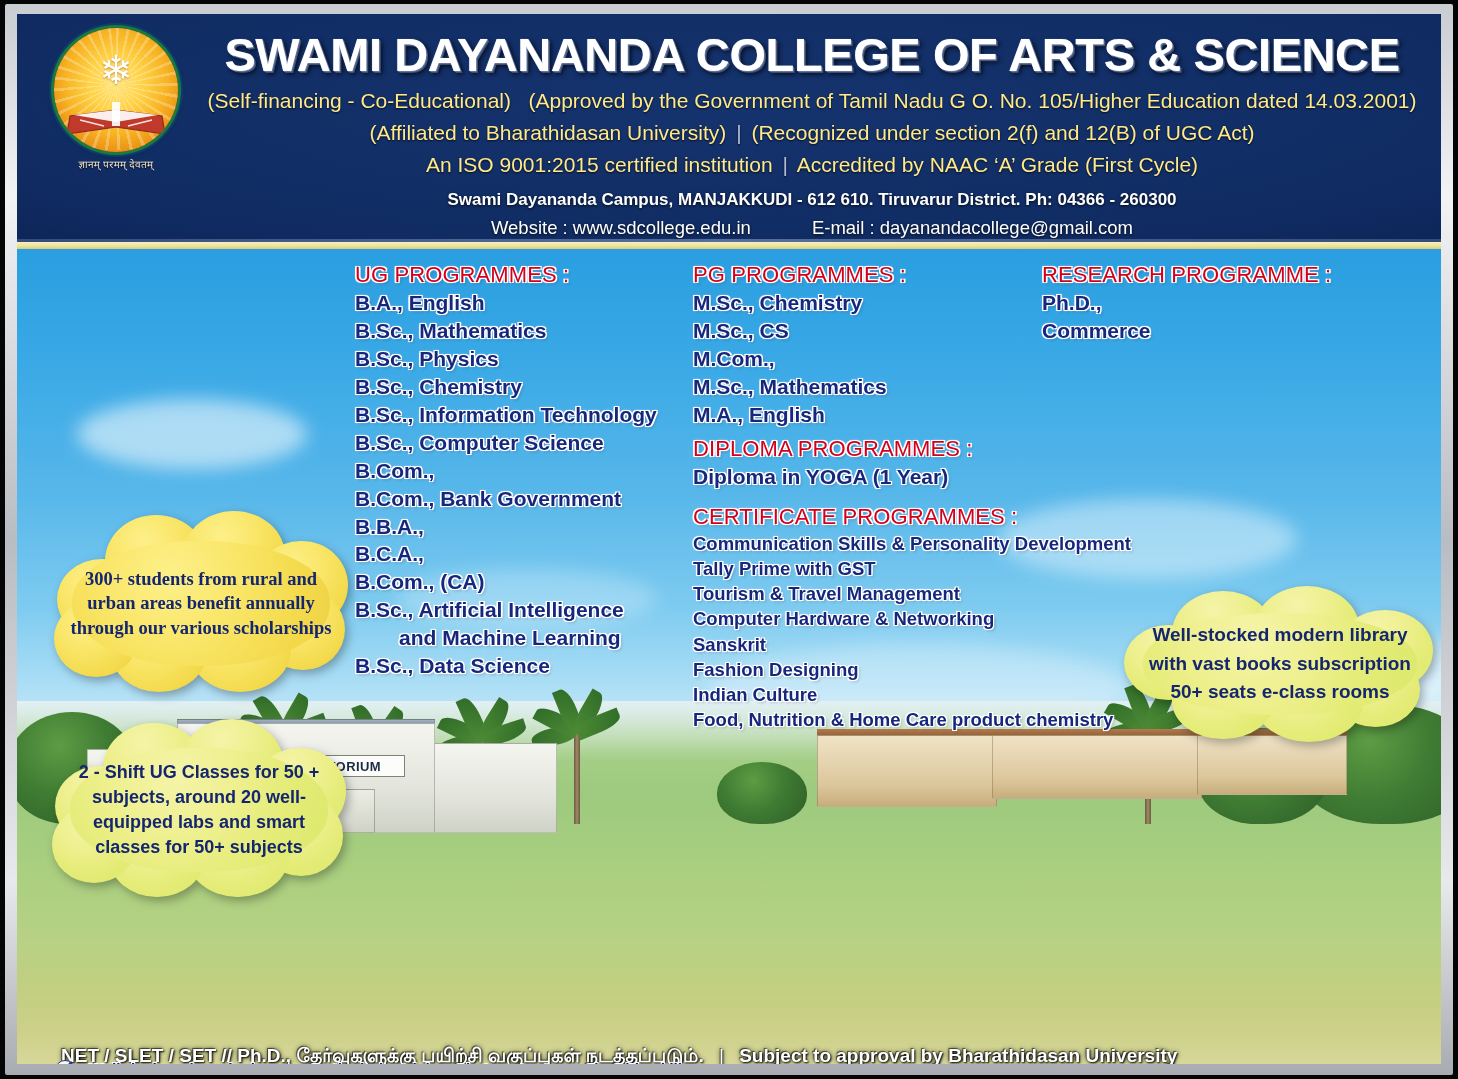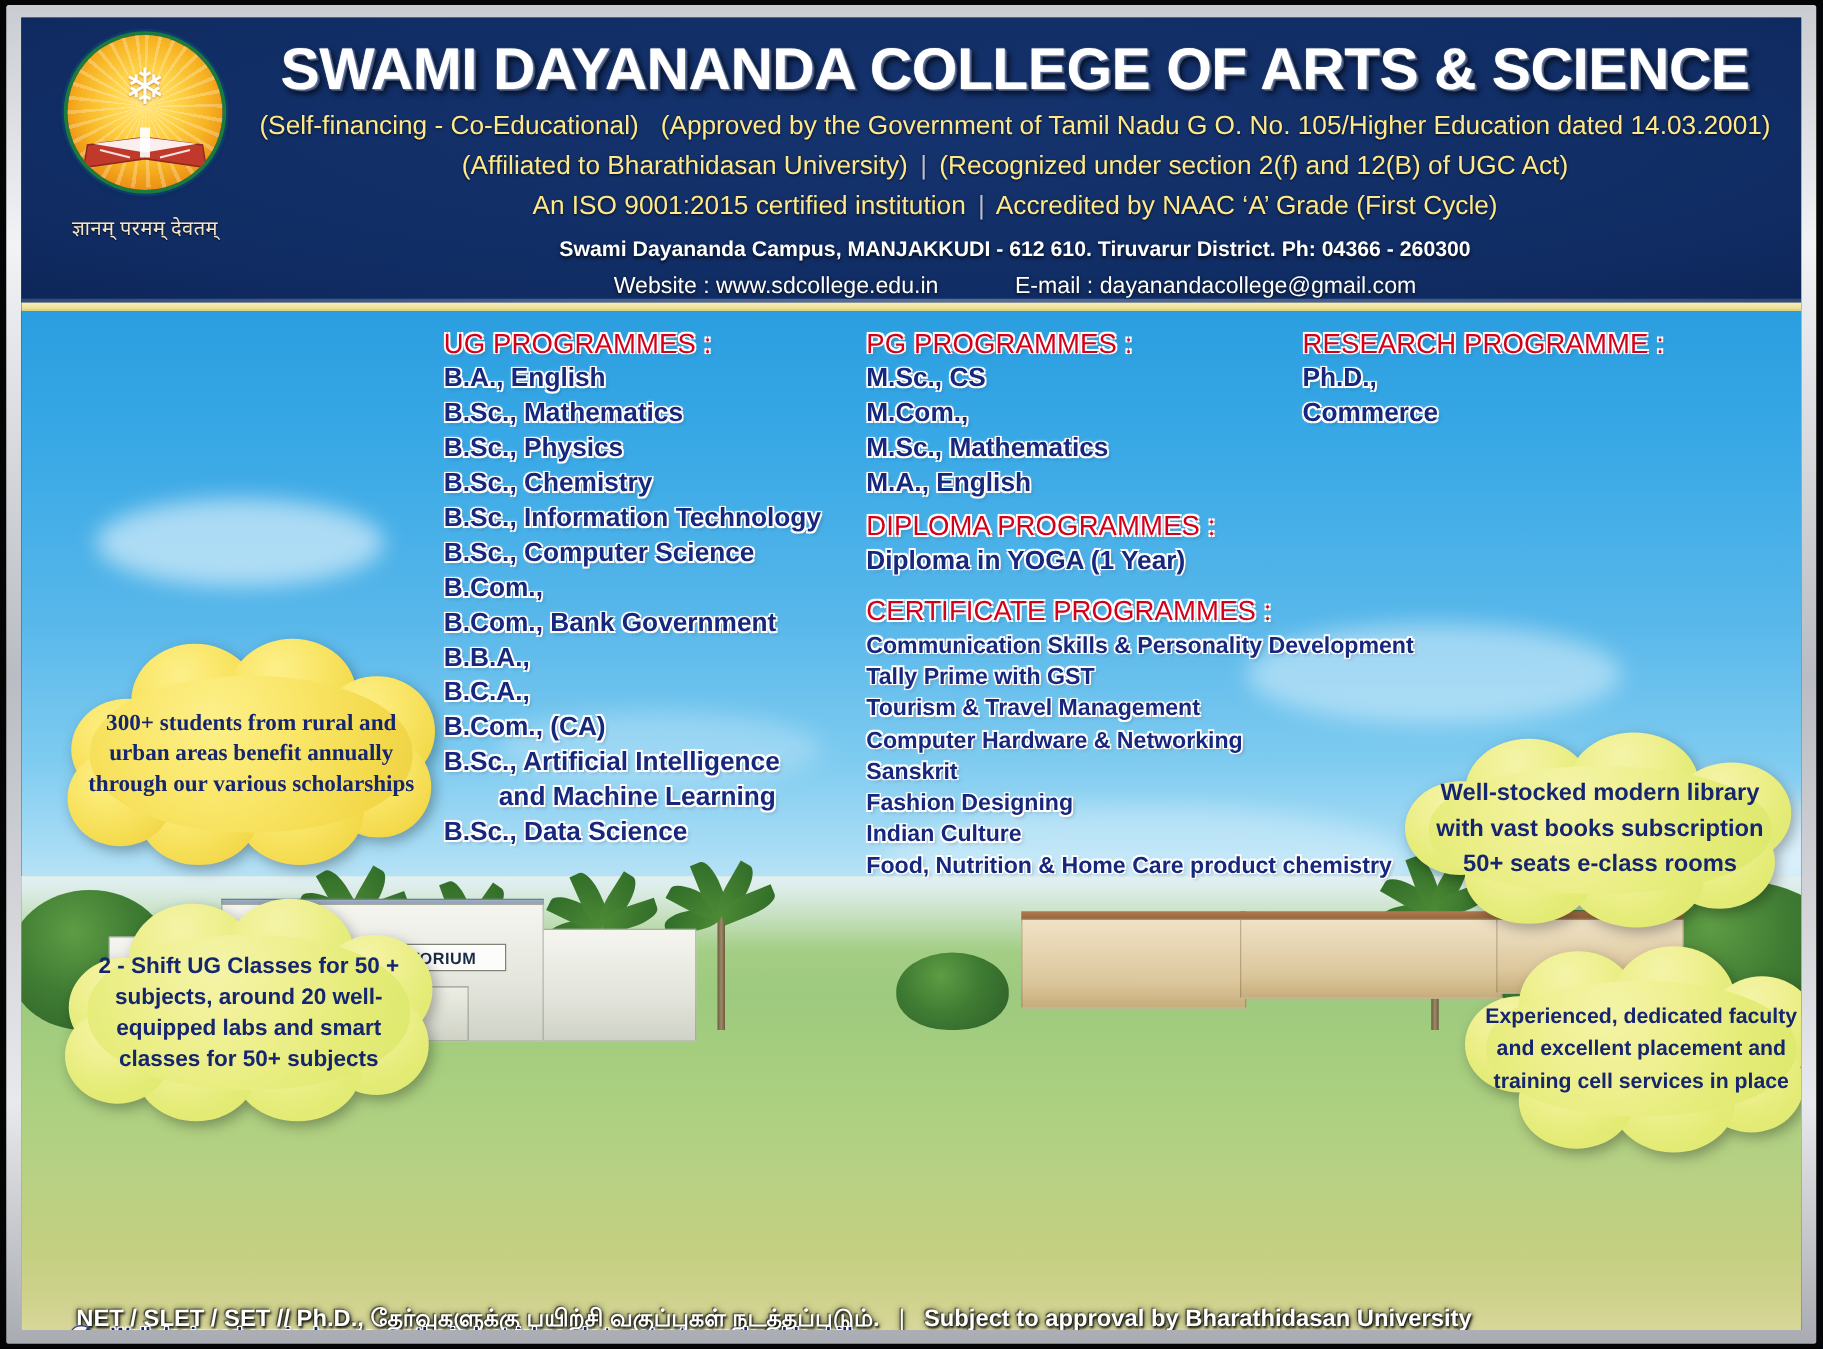--- a/index.html
+++ b/index.html
@@ -69,21 +69,21 @@
   .logo-lotus {
     position: absolute; left: 50%; top: 34%; transform: translate(-50%,-50%);
     font-size: 40px; line-height: 1; color: #ffffff;
     text-shadow: 0 1px 2px rgba(160,80,0,.6);
   }
   .logo-books {
     position: absolute; left: 50%; bottom: 10px; transform: translateX(-50%);
     width: 104px; height: 42px;
   }
   .logo-caption {
-    margin-top: 19px; font-size: 16px; color: #f4e6c8; letter-spacing: .4px;
+    margin-top: 5px; font-size: 10px; color: #f4e6c8; letter-spacing: .4px;
     font-family: "Liberation Serif", serif;
     text-shadow: 0 1px 1px rgba(0,0,0,.8);
   }
 
   
   .hdr-text { position: absolute; left: 178px; right: 12px; top: 16px; text-align: center; }
   .college-name {
     font-size: 47px; font-weight: bold; letter-spacing: -0.4px;
     color: #ffffff;
     font-family: "Liberation Sans", sans-serif;
@@ -446,20 +446,21 @@
           <div class="prog">B.B.A.,</div>
           <div class="prog">B.C.A.,</div>
           <div class="prog">B.Com., (CA)</div>
           <div class="prog">B.Sc., Artificial Intelligence</div>
           <div class="prog indent">and Machine Learning</div>
           <div class="prog">B.Sc., Data Science</div>
         </div>
 
         <div class="col col-pg">
           <div class="sec-head">PG PROGRAMMES :</div>
+          <div class="prog">M.Sc., Chemistry</div>
           <div class="prog">M.Sc., CS</div>
           <div class="prog">M.Com.,</div>
           <div class="prog">M.Sc., Mathematics</div>
           <div class="prog">M.A., English</div>
 
           <div class="sec-head gap">DIPLOMA PROGRAMMES :</div>
           <div class="prog">Diploma in YOGA (1 Year)</div>
 
           <div class="sec-head gap" style="margin-top:12px">CERTIFICATE PROGRAMMES :</div>
           <div class="cert">Communication Skills &amp; Personality Development</div>
@@ -509,31 +510,20 @@
           <div class="puff" style="left:16%; top:1%;  width:32%; height:56%;"></div>
           <div class="puff" style="left:42%; top:-2%; width:33%; height:56%;"></div>
           <div class="puff" style="left:68%; top:14%; width:30%; height:54%;"></div>
           <div class="puff" style="left:66%; top:42%; width:28%; height:50%;"></div>
           <div class="puff" style="left:42%; top:50%; width:34%; height:52%;"></div>
           <div class="puff" style="left:16%; top:50%; width:32%; height:50%;"></div>
           <div class="core"></div>
           <div class="txt">Well-stocked modern library with vast books subscription 50+ seats e-class rooms</div>
         </div>
 
-        <div class="bubble bub-lime" id="bubble-faculty">
-          <div class="puff" style="left:1%;  top:24%; width:30%; height:48%;"></div>
-          <div class="puff" style="left:16%; top:1%;  width:33%; height:54%;"></div>
-          <div class="puff" style="left:42%; top:-1%; width:34%; height:54%;"></div>
-          <div class="puff" style="left:68%; top:14%; width:31%; height:52%;"></div>
-          <div class="puff" style="left:66%; top:44%; width:29%; height:48%;"></div>
-          <div class="puff" style="left:42%; top:52%; width:34%; height:50%;"></div>
-          <div class="puff" style="left:16%; top:52%; width:32%; height:48%;"></div>
-          <div class="core"></div>
-          <div class="txt">Experienced, dedicated faculty and excellent placement and training cell services in place</div>
-        </div>
 
         <div class="tamil-line">
           <span>NET / SLET / SET // Ph.D., தேர்வுகளுக்கு பயிற்சி வகுப்புகள் நடத்தப்படும்.</span>
           <span class="divider">|</span>
           <span>Subject to approval by Bharathidasan University</span>
         </div>
 
         <div class="checklist">
 
           <div class="chk-row">

